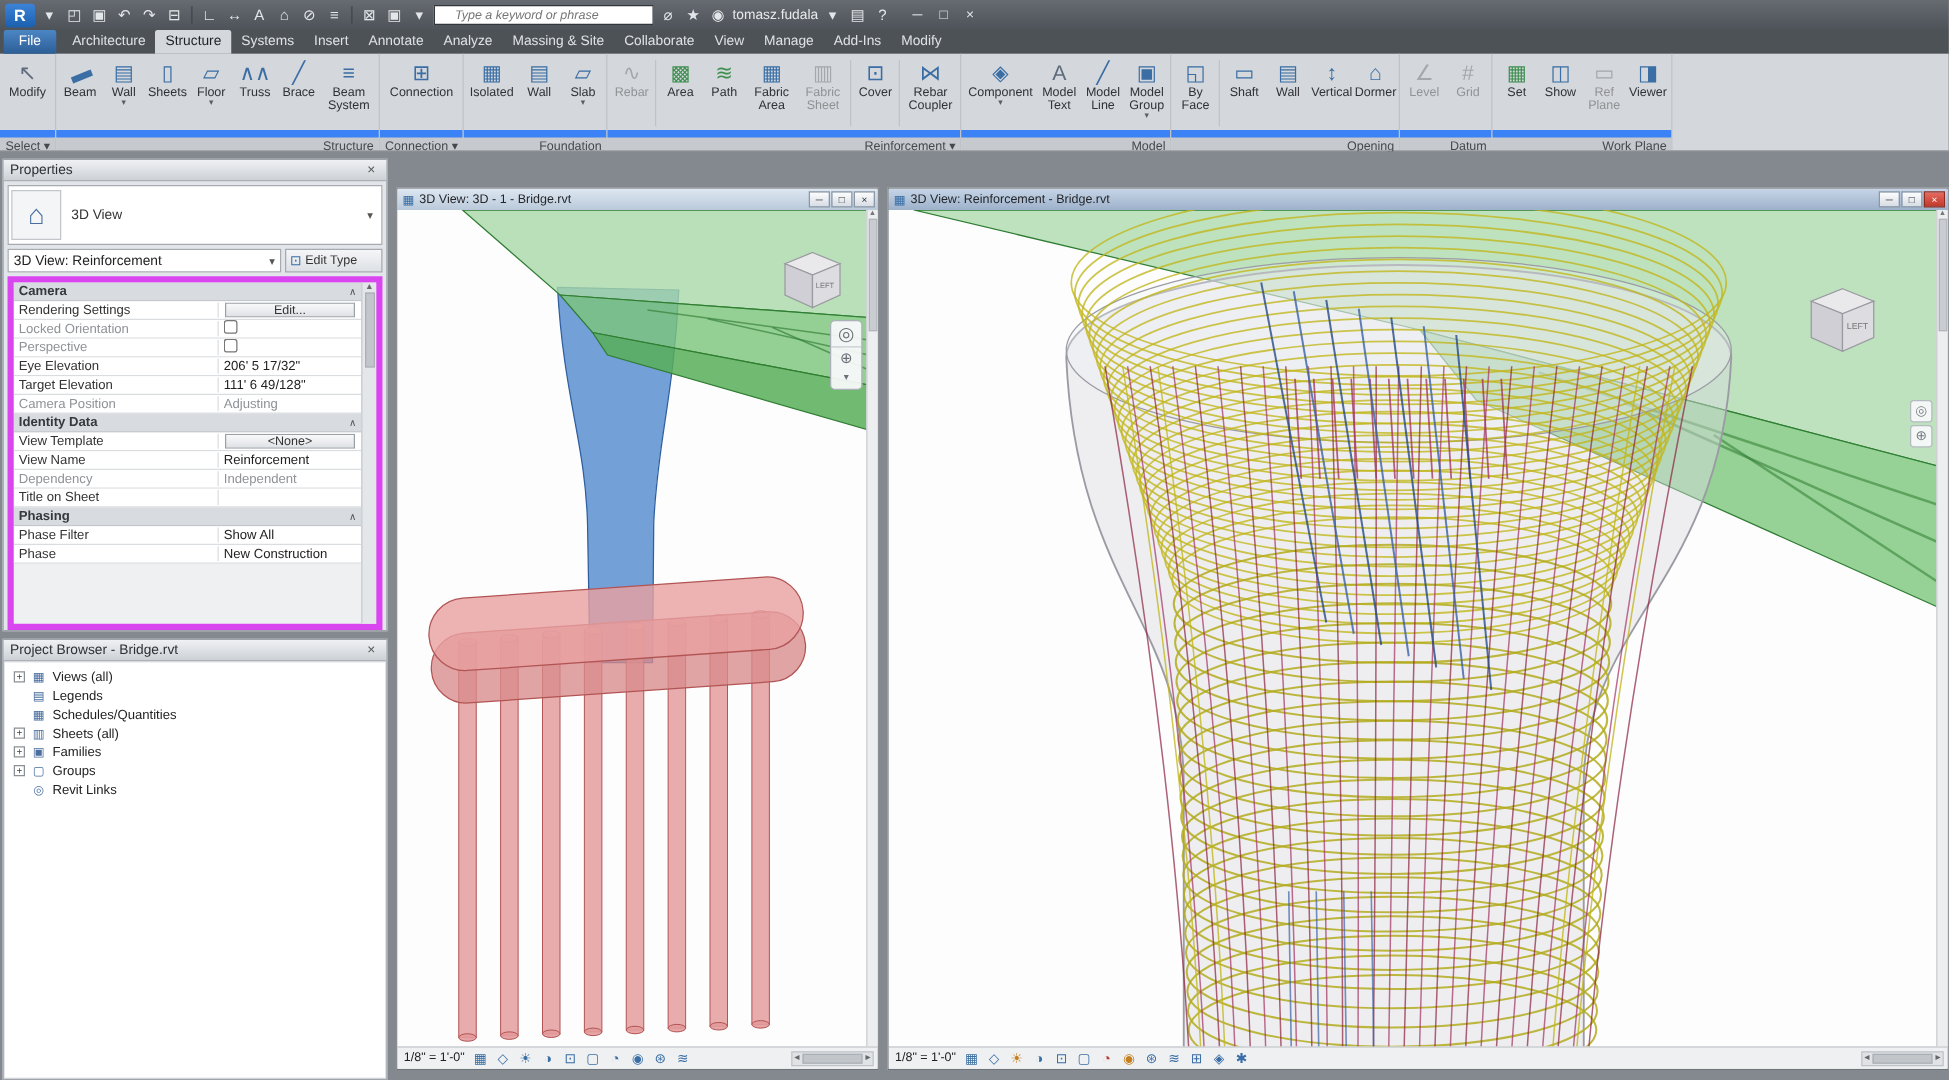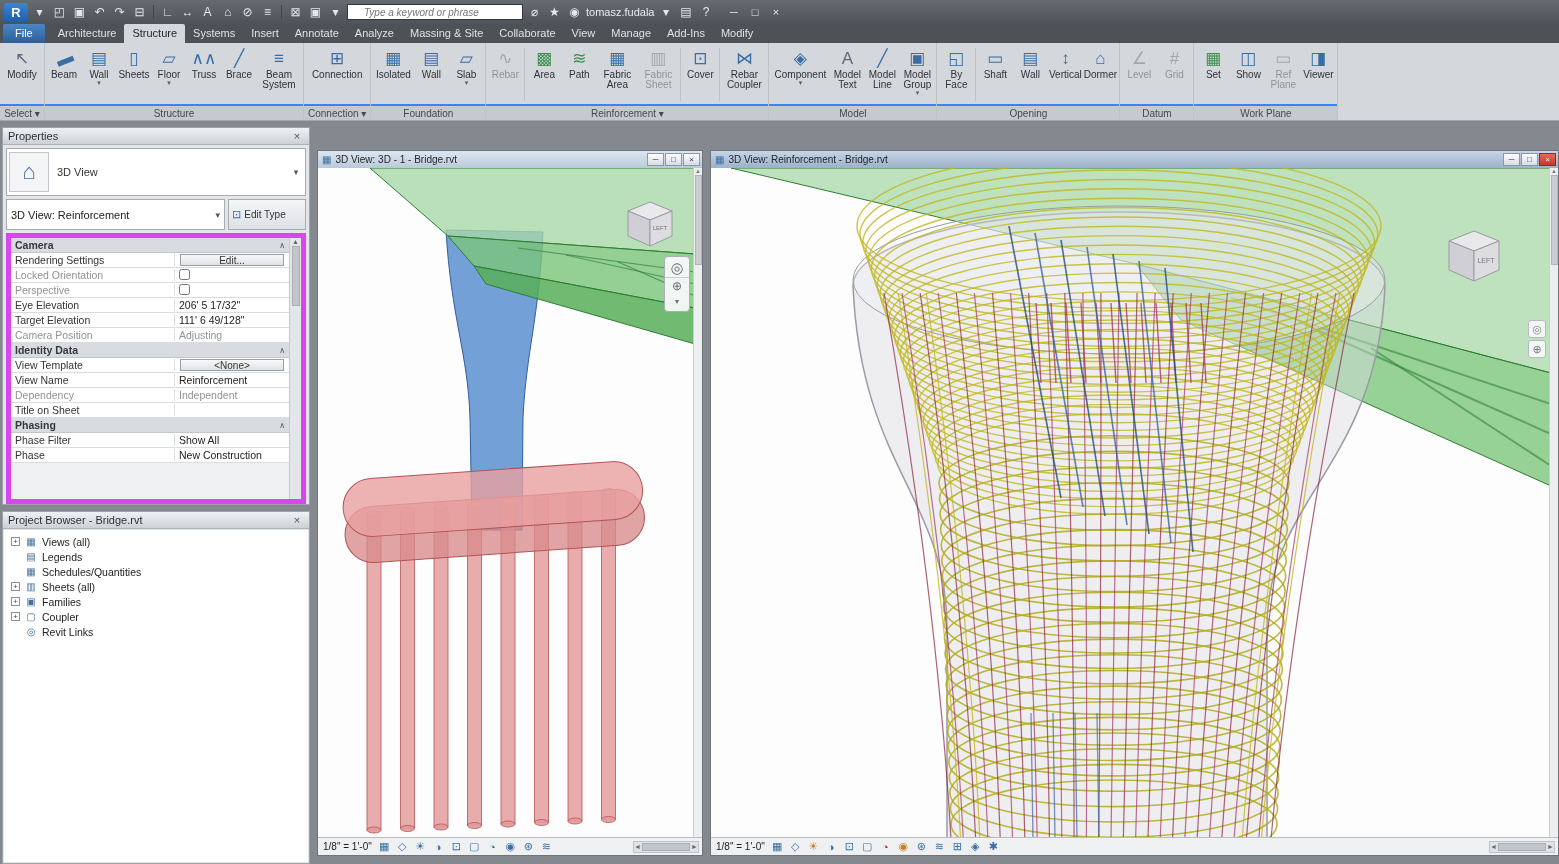--- a/index.html
+++ b/index.html
@@ -21,21 +21,21 @@
 
 .tabstrip{height:19px;background:#4d5257;display:flex;align-items:flex-end;padding-left:3px}
 .filetab{height:19px;line-height:19px;padding:0 12px;background:linear-gradient(#4b86c4,#2d5e97);color:#fff;margin-right:5px;border-radius:2px 2px 0 0}
 .tab{height:19px;line-height:19px;padding:0 8px;color:#dfe2e5;cursor:default;white-space:nowrap}
 .tab.active{background:#d4d7db;color:#1f2226;border-radius:2px 2px 0 0}
 
 
 .ribbon{height:78px;background:#d4d7db;display:flex;border-bottom:1px solid #a2a6ab}
 .panel{display:flex;flex-direction:column;border-right:1px solid #bfc3c8}
 .pbody{flex:1;display:flex;align-items:stretch;padding:2px 2px 0;gap:1px}
-.pname{height:16px;line-height:15px;text-align:center;font-size:10px;color:#45494e;background:#c6cacf;border-top:2px solid #3b82f6;white-space:nowrap;padding:0 4px}
+.pname{height:16px;line-height:15px;text-align:right;font-size:10px;color:#45494e;background:#c6cacf;border-top:6px solid #3b82f6;white-space:nowrap;padding:0 4px}
 .rbtn{display:flex;flex-direction:column;align-items:center;width:34px;padding-top:2px;cursor:default}
 .rbtn .ic{height:23px;display:flex;align-items:center;justify-content:center;font-size:17px;color:#3a6ea5}
 .rbtn .lbl{font-size:10px;line-height:10px;text-align:center;color:#2f3237;white-space:normal}
 .rbtn .dd{font-size:7px;color:#5a5e63;line-height:6px}
 .rbtn.disabled{opacity:.42;filter:grayscale(.9)}
 .w40{width:40px}.w44{width:44px}.w52{width:52px}.w58{width:58px}
 .vsep{width:1px;background:#bfc3c8;margin:3px 1px}
 .ic.dk{color:#5f6c7d}.ic.gn{color:#3f8f4f}.ic.rot{transform:rotate(-22deg)}
 .rfill{flex:1}
 
@@ -45,21 +45,21 @@
 
 .palette{position:absolute;left:2px;width:308px;background:#e2e5e9;border:1px solid #9ea3a9;display:flex;flex-direction:column}
 #props{top:6px;height:378px}
 #browser{top:390px;bottom:0}
 .palhead{height:17px;background:linear-gradient(#eff1f4,#cdd1d6);display:flex;align-items:center;padding:0 5px;color:#2e3033;border-bottom:1px solid #aeb2b8;flex:0 0 auto}
 .palhead .x{margin-left:auto;width:14px;text-align:center;color:#555}
 .typesel{margin:3px;background:#fff;border:1px solid #a7abb0;height:48px;display:flex;align-items:center;padding:2px;flex:0 0 auto}
 .typeicon{width:40px;height:40px;border:1px solid #c3c7cc;background:#f4f5f7;display:flex;align-items:center;justify-content:center;font-size:22px;color:#4a6f9e}
 .typename{margin-left:8px;flex:1;color:#333}
 .typedd{width:14px;text-align:center;color:#555;font-size:9px}
-.selrow{display:flex;margin:0 3px 3px;gap:3px;height:31px;flex:0 0 auto}
+.selrow{display:flex;margin:0 3px 3px;gap:3px;height:19px;flex:0 0 auto}
 .combo{flex:1;background:#fff;border:1px solid #a7abb0;display:flex;align-items:center;padding:0 4px}
 .combo .dd{margin-left:auto;font-size:9px;color:#555}
 .edittype{width:78px;display:flex;align-items:center;gap:3px;border:1px solid #a7abb0;background:linear-gradient(#f5f6f8,#dde0e4);padding:0 3px;font-size:10px;color:#333}
 .edittype .ei{color:#3a6ea5;font-size:11px}
 .grid{flex:1;margin:0 3px;background:#eef0f2;border:5px solid #d946ef;position:relative;overflow:hidden}
 .gridrows{margin-right:12px}
 .grow{display:flex;height:15px;border-bottom:1px solid #dadde0;background:#fff;align-items:center}
 .grow .gl{width:164px;padding:0 4px;border-right:1px solid #dadde0;color:#333;white-space:nowrap;overflow:hidden;font-size:10.5px}
 .grow .gv{flex:1;padding:0 4px;white-space:nowrap;overflow:hidden;font-size:10.5px;color:#222}
 .grow.dim .gl{color:#8f9296}
@@ -492,21 +492,21 @@
         <span class="tlabel">Sheets (all)</span>
       </div>
       <div class="titem">
         <span class="exp">+</span>
         <span class="ticon">▣</span>
         <span class="tlabel">Families</span>
       </div>
       <div class="titem">
         <span class="exp">+</span>
         <span class="ticon">▢</span>
-        <span class="tlabel">Coupler</span>
+        <span class="tlabel">Groups</span>
       </div>
       <div class="titem">
         <span class="noexp"></span>
         <span class="ticon">◎</span>
         <span class="tlabel">Revit Links</span>
       </div>
     </div>
   </div>
 
   <div class="vwin" id="vleft">

